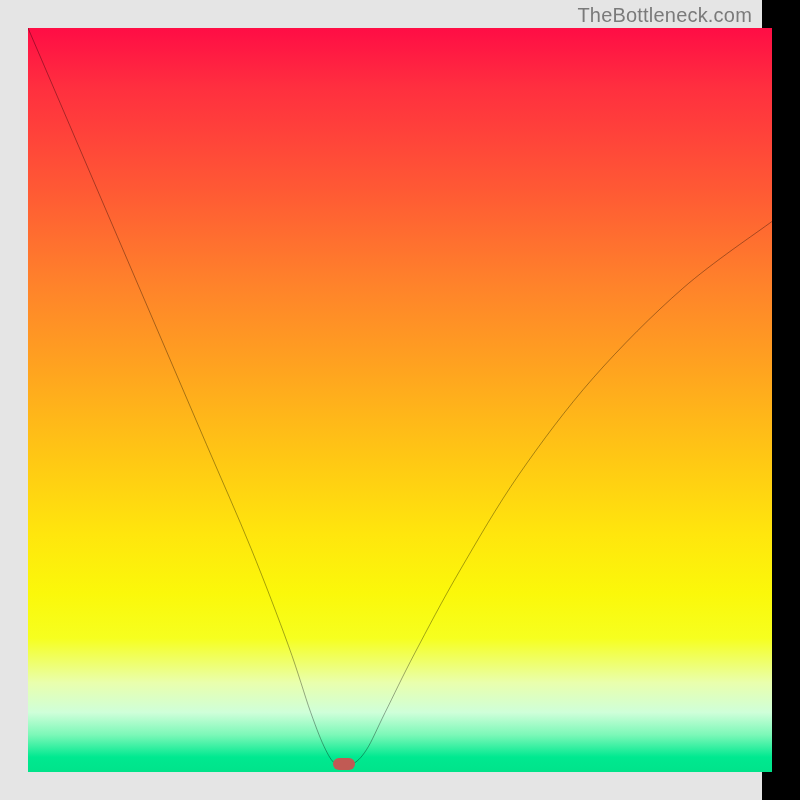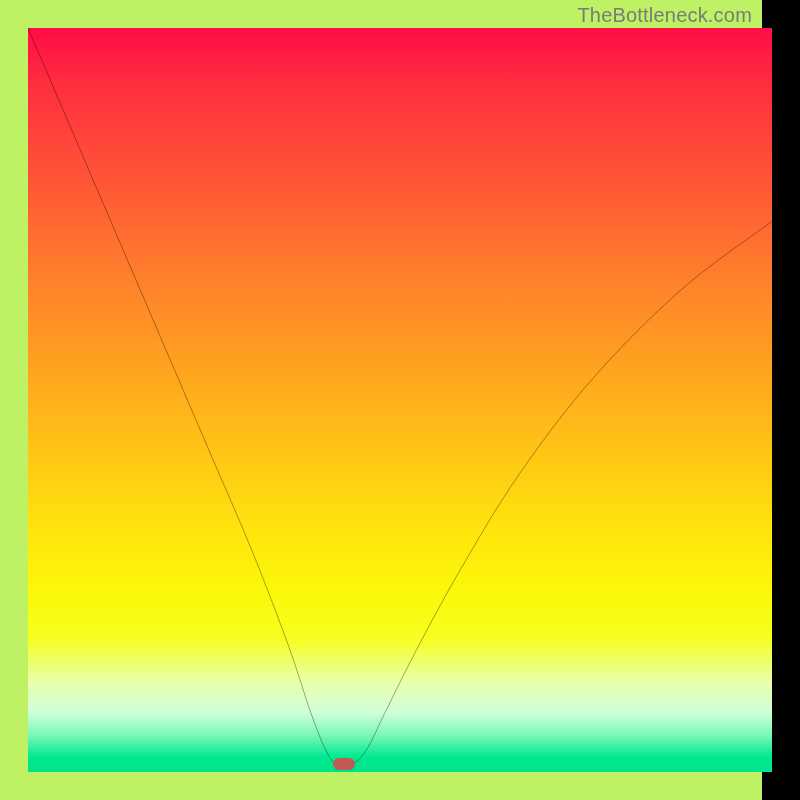--- a/index.html
+++ b/index.html
@@ -8,21 +8,21 @@
     width: 800px;
     height: 800px;
     background: #000;
     font-family: Arial, Helvetica, sans-serif;
     overflow: hidden;
   }
   .frame {
     position: relative;
     width: 762px;
     height: 800px;
-    background: #bef264;
+    background: #e5e5e5;
   }
   .plot-area {
     position: absolute;
     left: 28px;
     top: 28px;
     width: 744px;
     height: 744px;
     overflow: hidden;
   }
   .gradient {

